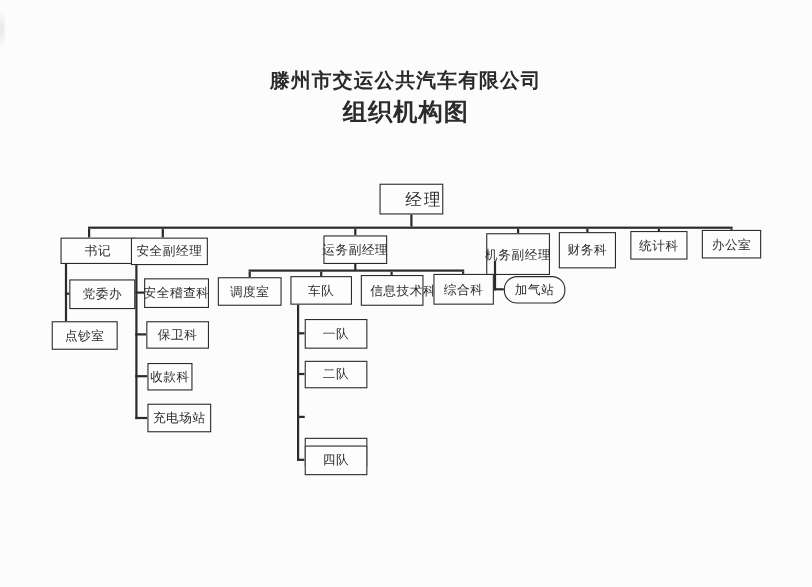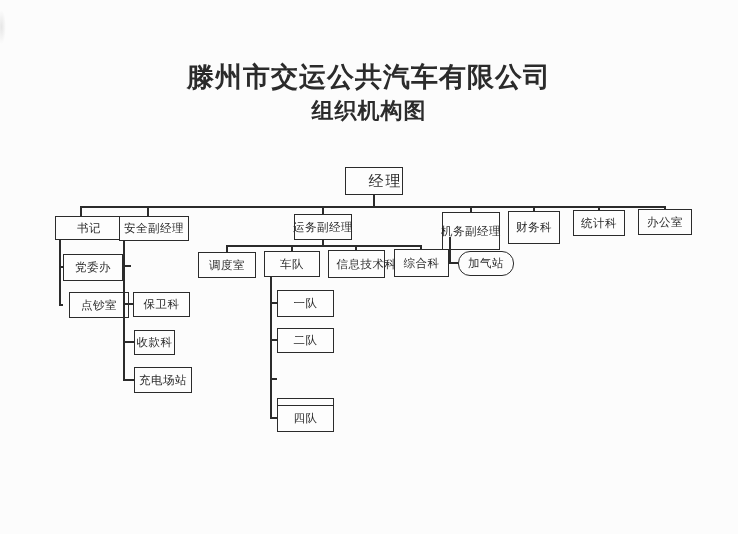--- a/index.html
+++ b/index.html
@@ -13,21 +13,21 @@
     width:738px;height:534px;
     background:var(--paper);
     overflow:hidden;
     font-family:"Liberation Serif","DejaVu Serif",serif;
     color:var(--ink);
   }
   .title{
     position:absolute;left:0;top:64px;width:738px;
     text-align:center;font-weight:bold;line-height:1.0;
   }
-  .title .t1{font-size:27px;letter-spacing:1px;}
+  .title .t1{font-size:18px;letter-spacing:1px;}
   .title .t2{font-size:22px;letter-spacing:1px;margin-top:9px;}
   .node{
     position:absolute;
     border:1.5px solid var(--ink);
     background:var(--box-bg);
     display:flex;align-items:center;justify-content:center;
     font-size:11.5px;letter-spacing:0.5px;
     white-space:nowrap;box-sizing:border-box;
   }
   .node.big{font-size:15px;letter-spacing:2px;padding-left:23px;}
@@ -68,27 +68,28 @@
   <div class="node" style="left:294px;top:214px;width:58px;height:26px;">运务副经理</div>
   <div class="node" style="left:442px;top:212px;width:58px;height:38px;">机务副经理</div>
   <div class="node" style="left:508px;top:211px;width:52px;height:33px;">财务科</div>
   <div class="node" style="left:573px;top:210px;width:52px;height:26px;">统计科</div>
   <div class="node" style="left:638px;top:209px;width:54px;height:26px;">办公室</div>
 
   <div class="v" style="left:59px;top:240px;height:66px;"></div>
   <div class="h" style="left:59px;top:266px;width:4px;"></div>
   <div class="h" style="left:59px;top:304px;width:4px;"></div>
   <div class="node" style="left:63px;top:254px;width:60px;height:27px;font-family:Liberation Mono, monospace;">党委办</div>
-  <div class="node" style="left:69px;top:292px;width:60px;height:26px;">点钞室</div>
+  <div class="node" style="left:47px;top:292px;width:60px;height:26px;">点钞室</div>
 
   <div class="v" style="left:123px;top:241px;height:140px;"></div>
   <div class="h" style="left:123px;top:265px;width:8px;"></div>
   <div class="h" style="left:123px;top:303px;width:10px;"></div>
   <div class="h" style="left:123px;top:341px;width:11px;"></div>
   <div class="h" style="left:123px;top:379px;width:11px;"></div>
+  <div class="node" style="left:131px;top:253px;width:59px;height:27px;">安全稽查科</div>
   <div class="node" style="left:133px;top:292px;width:57px;height:25px;">保卫科</div>
   <div class="node" style="left:134px;top:330px;width:41px;height:25px;">收款科</div>
   <div class="node" style="left:134px;top:367px;width:58px;height:26px;">充电场站</div>
 
   <div class="v" style="left:322px;top:240px;height:6px;"></div>
   <div class="h" style="left:226px;top:245px;width:196px;"></div>
   <div class="v" style="left:226px;top:247px;height:5px;"></div>
   <div class="v" style="left:291px;top:247px;height:4px;"></div>
   <div class="v" style="left:355px;top:247px;height:3px;"></div>
   <div class="v" style="left:420px;top:247px;height:2px;"></div>

